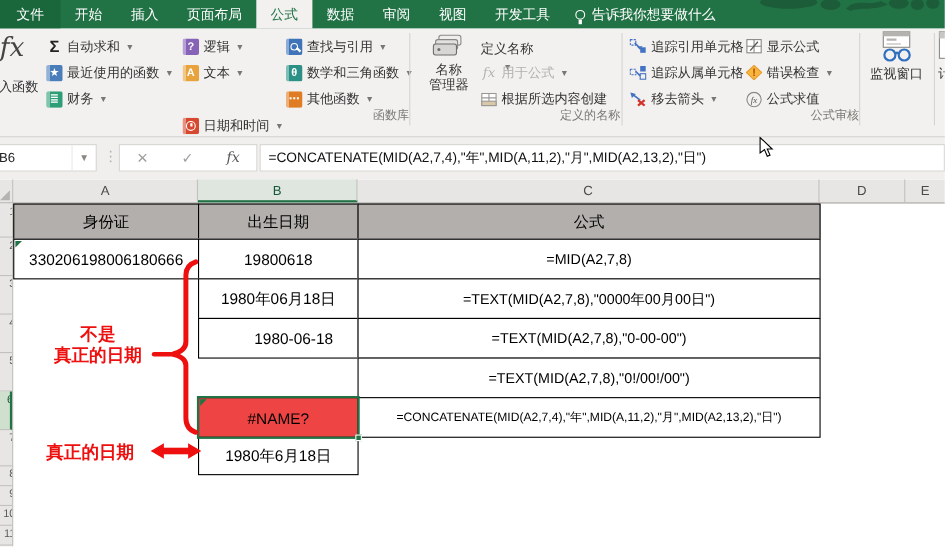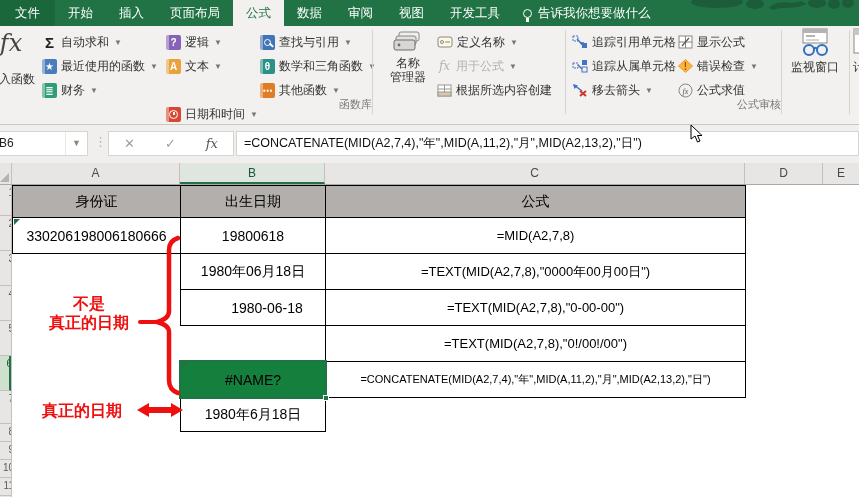--- a/index.html
+++ b/index.html
@@ -69,21 +69,21 @@
   .rowhdrs{position:absolute;left:0;top:22px;width:12px;height:312px;background:#e8e6e4;border-right:1px solid #c3c1be;}
   .rh{border-bottom:1px solid #c3c1be;overflow:hidden;font-size:10px;color:#5a5a5a;text-align:right;}
   .rh span{display:block;margin-right:-3px;margin-top:2px;}
   .rh.selrow{background:#cfe0cf;border-right:2px solid #217346;color:#17573a;}
   .tcell{position:absolute;display:flex;align-items:center;justify-content:center;background:#fff;
          border:1px solid #000;font-size:14px;color:#000;white-space:nowrap;}
   .thead{background:#b2afac;}
   .fcell{font-size:13px;}
   .gtri{position:absolute;left:1px;top:1px;width:0;height:0;
         border-top:6px solid #217346;border-right:6px solid transparent;}
-  .sel{background:#15803d;z-index:3;}
+  .sel{background:#ef4444;z-index:3;}
   .sel .selring{position:absolute;left:-2px;top:-2px;right:-2px;bottom:-2px;border:2.5px solid #217346;pointer-events:none;}
   .sel .fillhandle{position:absolute;right:-4px;bottom:-4px;width:6px;height:6px;background:#217346;border:1px solid #fff;z-index:4;}
   .ann{position:absolute;color:#ee0f0f;font-weight:bold;font-size:16px;text-align:center;z-index:5;}
   .annsvg{position:absolute;left:0;top:0;z-index:5;pointer-events:none;}
   .cursor{position:absolute;z-index:9;pointer-events:none;}
 </style>
 </head>
 <body>
 
 <div class="app">
@@ -180,21 +180,21 @@
       <svg width="32" height="28" viewBox="0 0 32 28">
         <rect x="7" y="4" width="20" height="9" rx="2" fill="#efeeec" stroke="#8a8884"></rect>
         <rect x="4" y="8" width="20" height="9" rx="2" fill="#e3e1df" stroke="#8a8884"></rect>
         <rect x="2" y="12" width="21" height="10" rx="2" fill="#d8d6d4" stroke="#6f6d6b"></rect>
         <circle cx="7" cy="17" r="1.4" fill="#6f6d6b"></circle>
       </svg>
       <span class="blabel">名称</span>
       <span class="blabel">管理器</span>
     </div>
 
-    <div class="rb" style="left:437px;top:6px;">
+    <div class="rb" style="left:437px;top:6px;flex-direction:column;">
       <svg width="16" height="12" viewBox="0 0 16 12">
         <rect x="1" y="1" width="14" height="10" rx="2" fill="#fdf8e3" stroke="#8a8884"></rect>
         <circle cx="5" cy="6" r="1.5" fill="none" stroke="#8a8884"></circle>
         <line x1="8" y1="6" x2="13" y2="6" stroke="#8a8884"></line>
       </svg>
       <span>定义名称</span>
         <span class="arr">▼</span>
     </div>
     <div class="rb disabled" style="left:437px;top:30px;">
       <span class="fxsmall">fx</span>
@@ -204,20 +204,21 @@
     <div class="rb" style="left:437px;top:54px;">
       <svg width="15" height="13" viewBox="0 0 15 13">
         <rect x="1" y="1" width="13" height="11" fill="#fff" stroke="#9a9896"></rect>
         <line x1="1" y1="5" x2="14" y2="5" stroke="#9a9896"></line>
         <line x1="7.5" y1="1" x2="7.5" y2="12" stroke="#9a9896"></line>
         <rect x="1" y="8" width="13" height="4" fill="#d9c9a8" stroke="#9a9896"></rect>
       </svg>
       <span>根据所选内容创建</span>
     </div>
 
+    <div class="glabel" style="left:374px;width:190px;">定义的名称</div>
     <div class="sep" style="left:565px;"></div>
 
     <div class="rb" style="left:572px;top:6px;">
       <svg width="16" height="14" viewBox="0 0 16 14">
         <rect x="1" y="1" width="5" height="5" fill="none" stroke="#4472c4" stroke-dasharray="2 1"></rect>
         <rect x="10" y="8" width="5" height="5" fill="#4472c4"></rect>
         <line x1="5" y1="4" x2="10" y2="9" stroke="#4472c4" stroke-width="1.5"></line>
         <path d="M11,10 L7,10 L10,6 Z" fill="#4472c4" transform="rotate(45 10 9)"></path>
       </svg>
       <span>追踪引用单元格</span>

